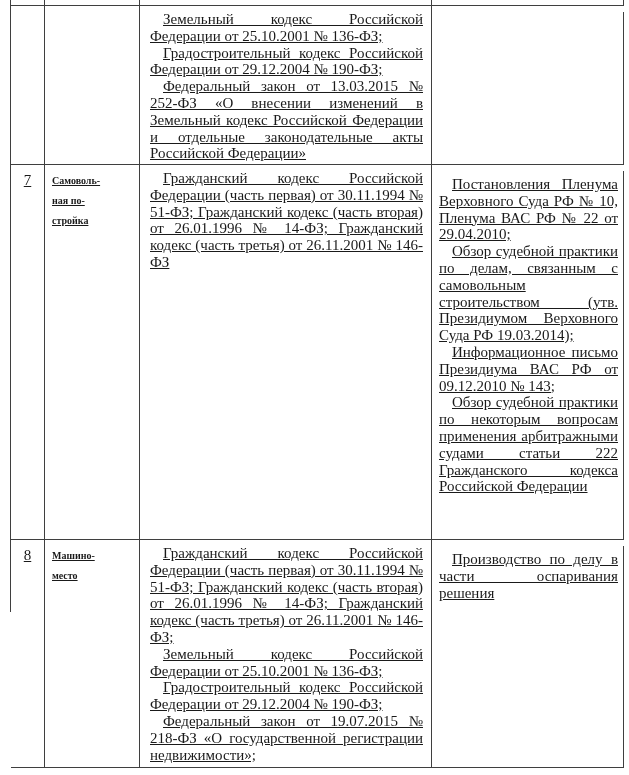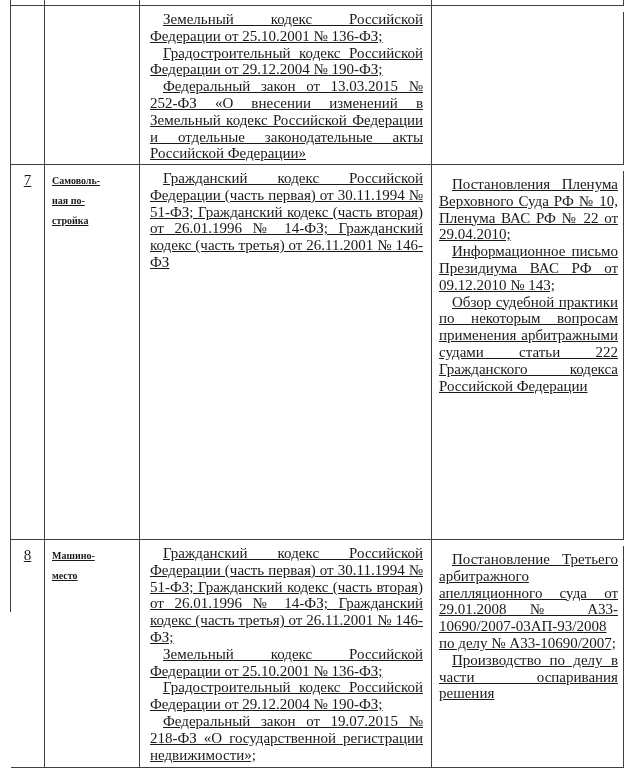--- a/index.html
+++ b/index.html
@@ -76,32 +76,32 @@
 
     <div class="cell num-cell">7</div>
     <div class="cell term-cell">Самоволь-
 ная по-
 стройка</div>
     <div class="cell codes-cell">
       <p>Гражданский кодекс Российской Федерации (часть первая) от 30.11.1994 № 51-ФЗ; Гражданский кодекс (часть вторая) от 26.01.1996 № 14-ФЗ; Гражданский кодекс (часть третья) от 26.11.2001 № 146-ФЗ</p>
     </div>
     <div class="cell practice-cell">
       <p>Постановления Пленума Верховного Суда РФ № 10, Пленума ВАС РФ № 22 от 29.04.2010;</p>
+      <p>Обзор судебной практики по делам, связанным с самовольным строительством (утв. Президиумом Верховного Суда РФ 19.03.2014);</p>
       <p>Информационное письмо Президиума ВАС РФ от 09.12.2010 № 143;</p>
       <p>Обзор судебной практики по некоторым вопросам применения арбитражными судами статьи 222 Гражданского кодекса Российской Федерации</p>
     </div>
 
     <div class="cell num-cell">8</div>
     <div class="cell term-cell">Машино-
 место</div>
     <div class="cell codes-cell">
       <p>Гражданский кодекс Российской Федерации (часть первая) от 30.11.1994 № 51-ФЗ; Гражданский кодекс (часть вторая) от 26.01.1996 № 14-ФЗ; Гражданский кодекс (часть третья) от 26.11.2001 № 146-ФЗ;</p>
       <p>Земельный кодекс Российской Федерации от 25.10.2001 № 136-ФЗ;</p>
       <p>Градостроительный кодекс Российской Федерации от 29.12.2004 № 190-ФЗ;</p>
       <p>Федеральный закон от 19.07.2015 № 218-ФЗ «О государственной регистрации недвижимости»;</p>
     </div>
     <div class="cell practice-cell">
-      <p>Постановление Третьего арбитражного апелляционного суда от 29.01.2008 № А33-10690/2007-03АП-93/2008 по делу № А33-10690/2007;</p>
       <p>Производство по делу в части оспаривания решения</p>
     </div>
 
   </div>
 </div>
 
 </body></html>

